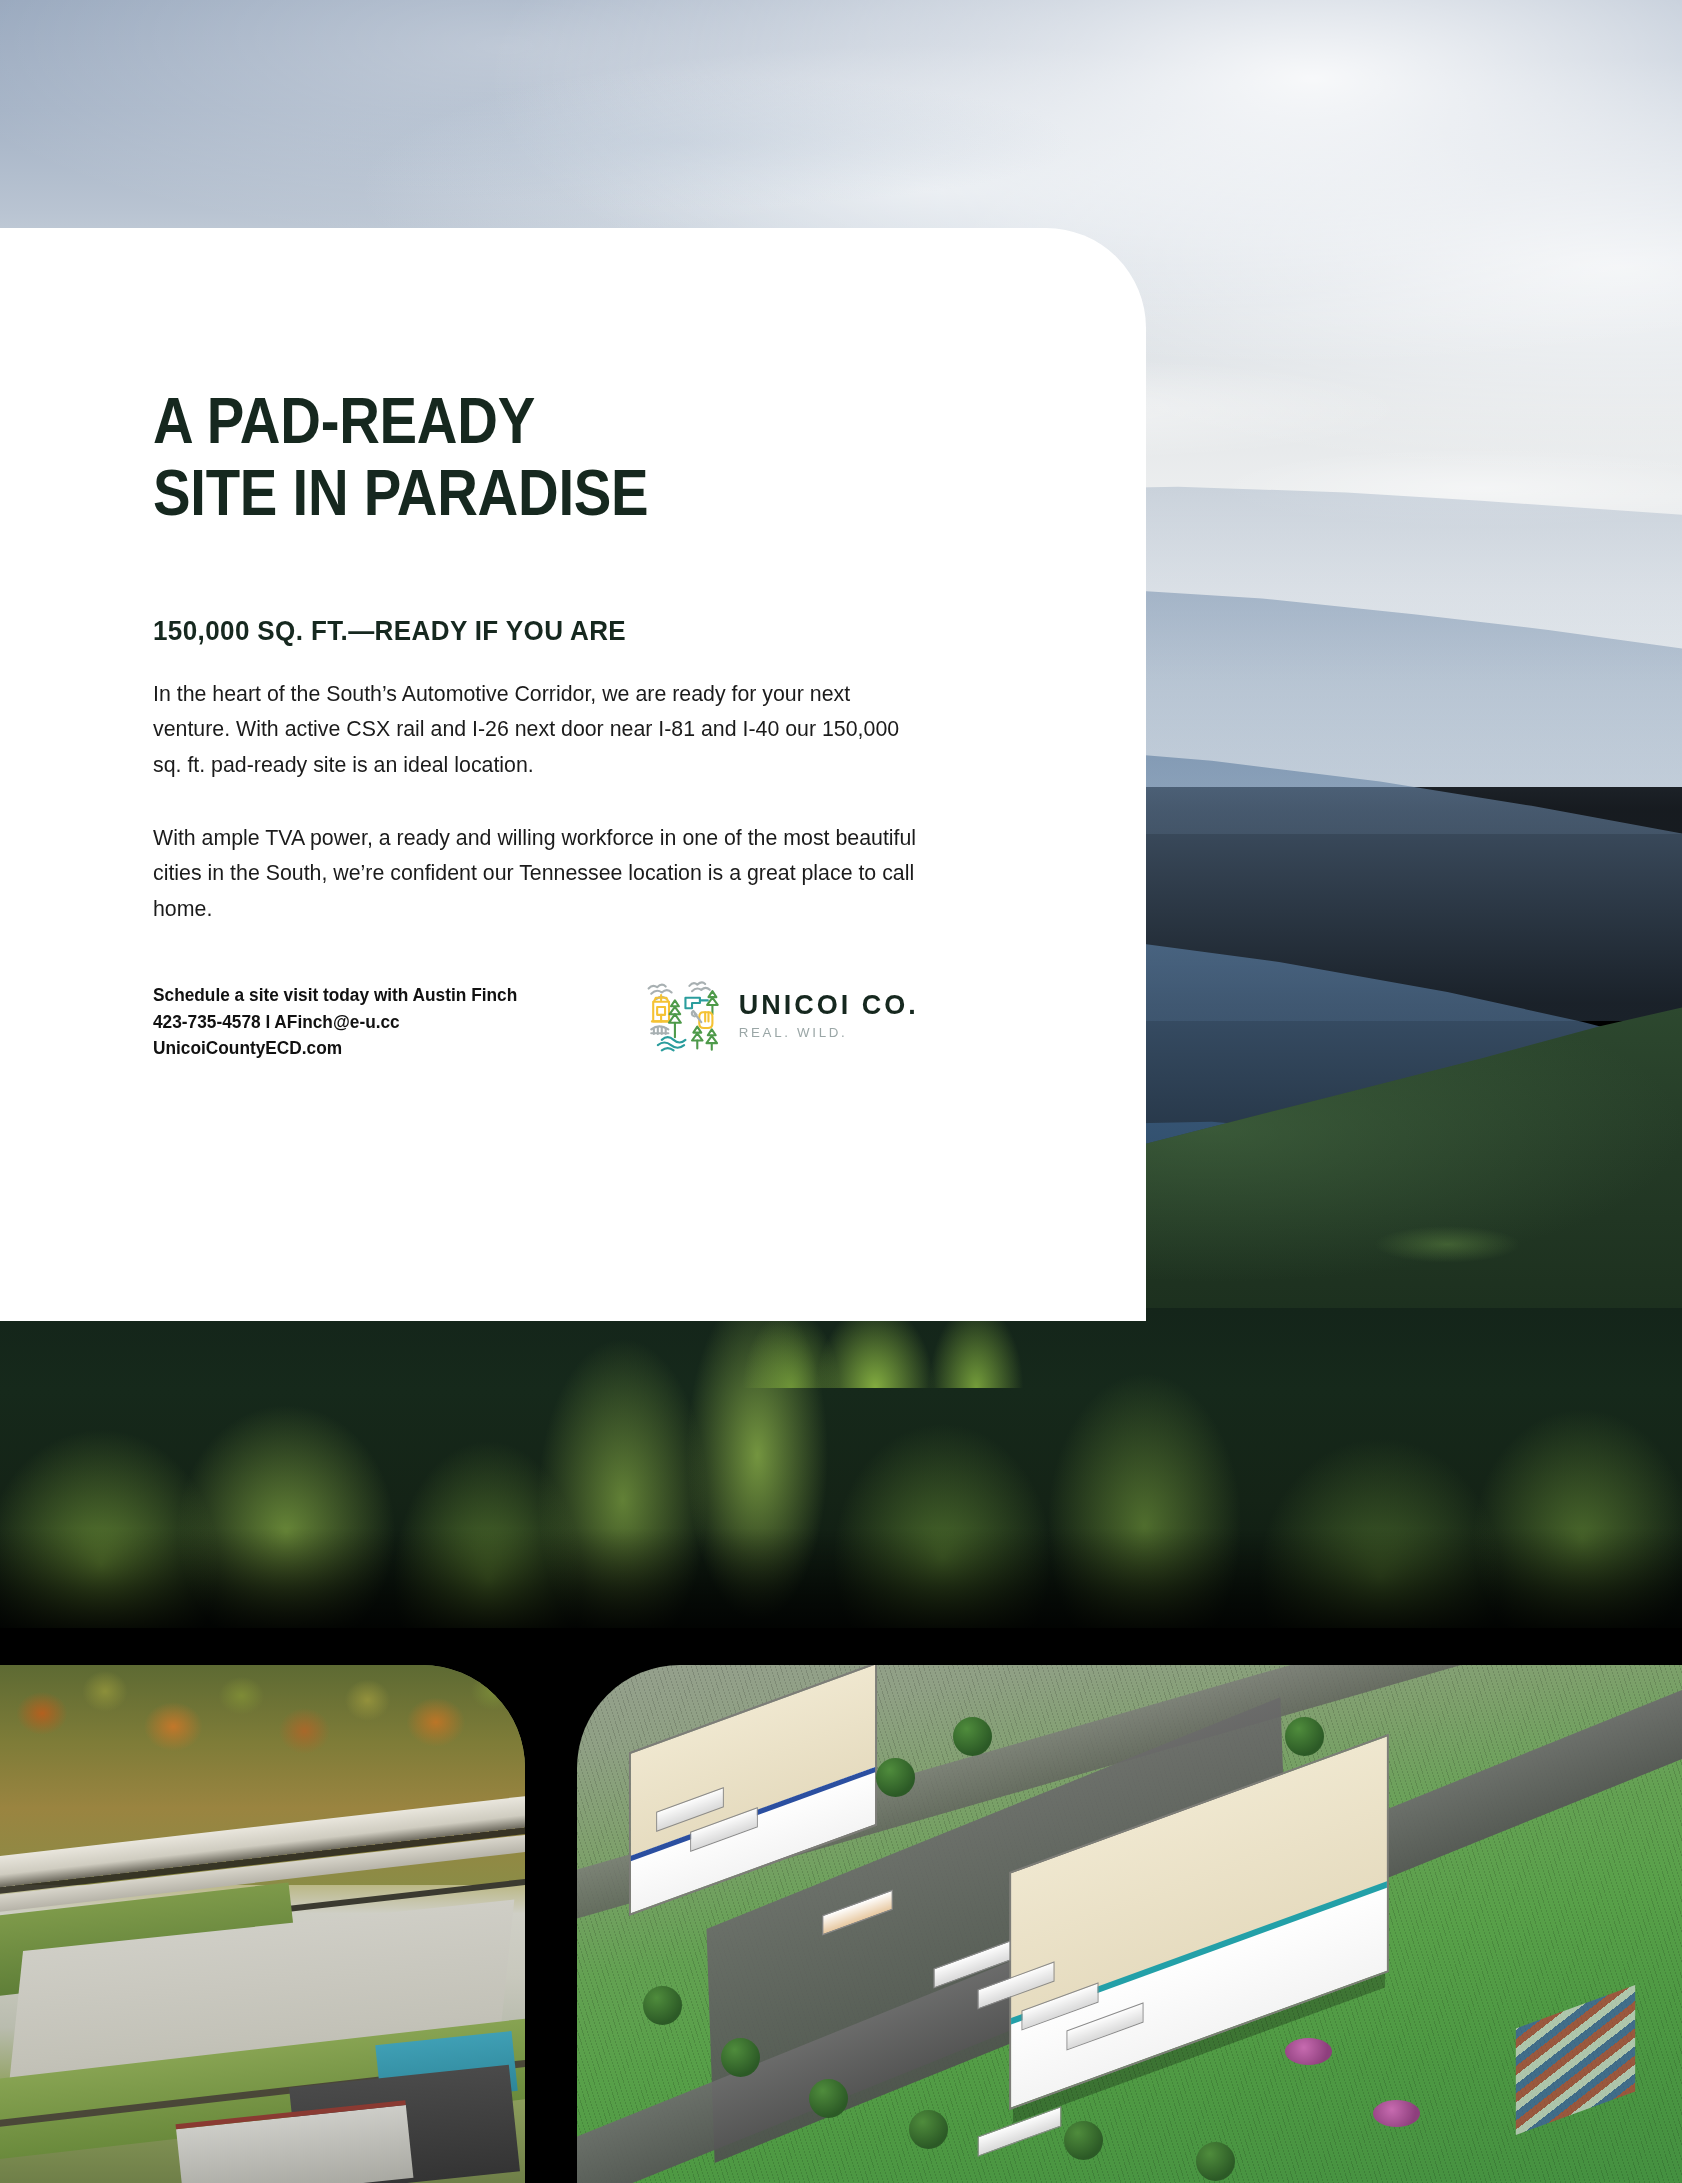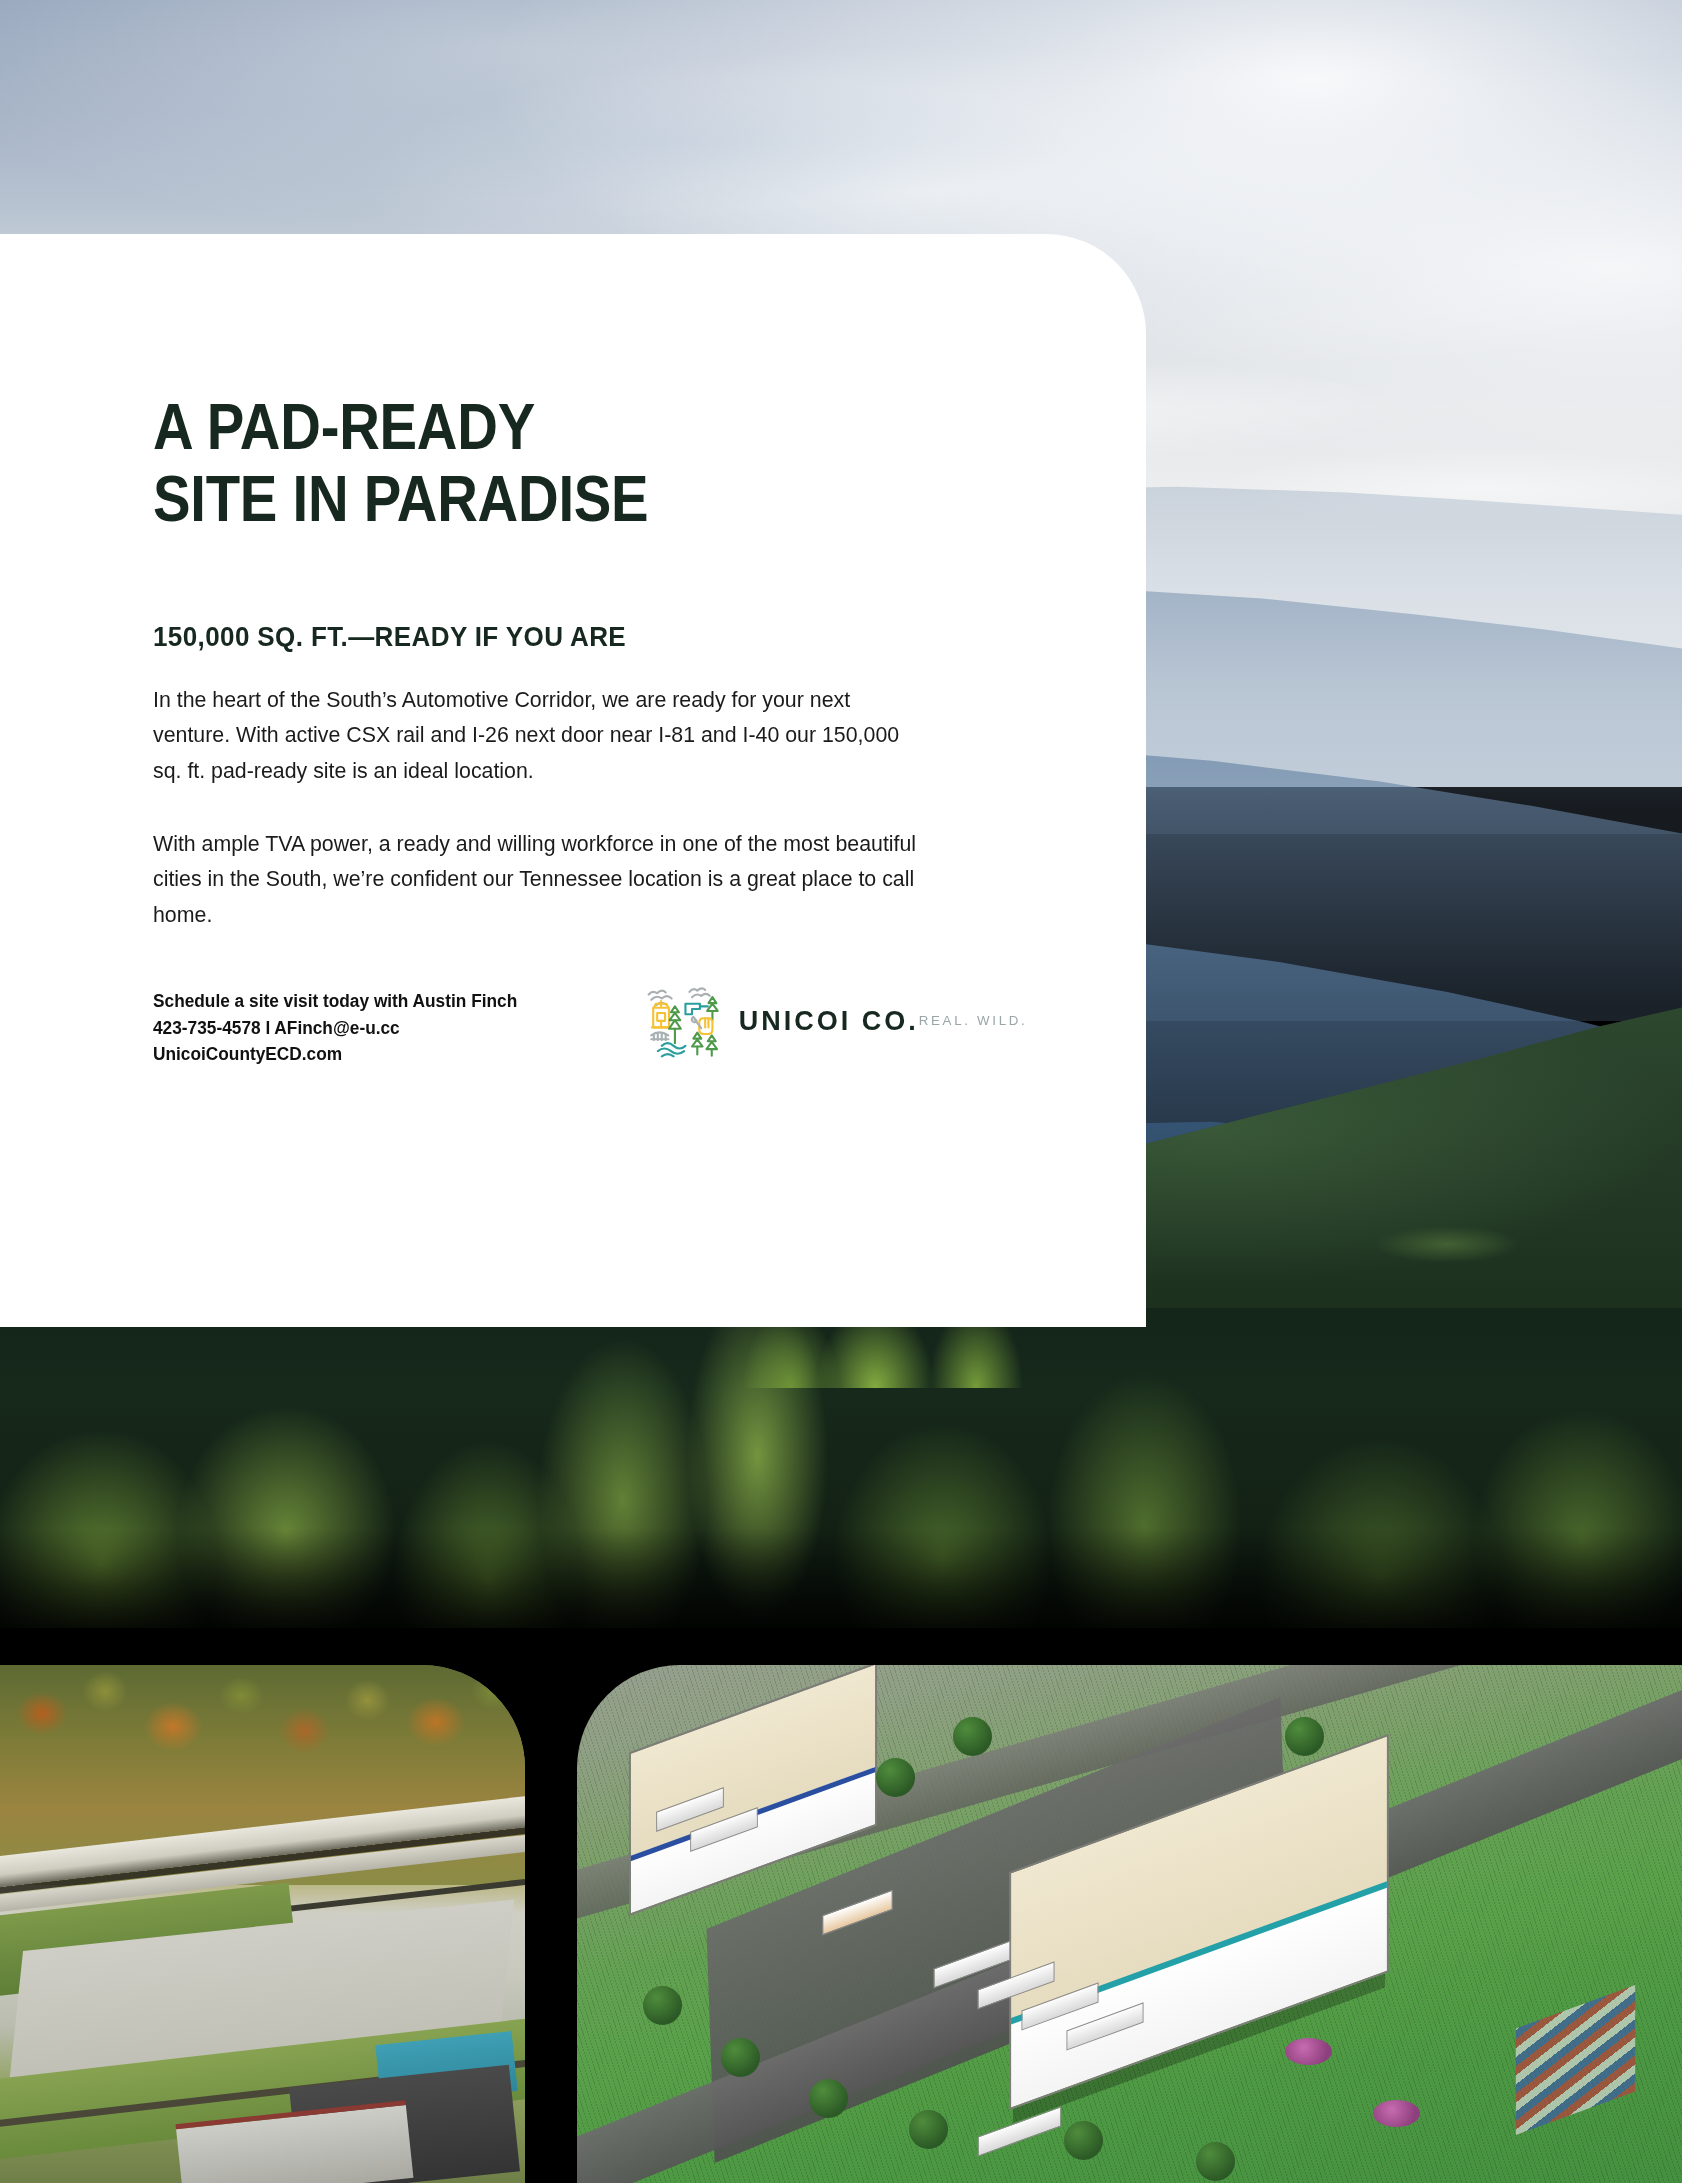--- a/index.html
+++ b/index.html
@@ -107,21 +107,21 @@
       radial-gradient(4% 90% at 47% 100%, rgba(132,176,62,.7), rgba(132,176,62,0) 72%);
   }
   .hero-photo:after{
     content:"";position:absolute;left:0;bottom:0;width:100%;height:100px;
     background:linear-gradient(180deg,rgba(0,0,0,0),rgba(0,0,0,.55) 60%,rgba(0,0,0,.85));
   }
 
   
   .card{
     position:absolute;
-    left:0; top:234px;
+    left:0; top:228px;
     width:1146px; height:1093px;
     background:#ffffff;
     border-top-right-radius:100px;
     overflow:hidden;
   }
   .card-inner{ position:absolute; left:153px; top:157px; right:80px; }
 
   .headline{
     color:#16281f;
     font-size:64px;
@@ -167,21 +167,21 @@
     transform:scaleX(.96);
     transform-origin:left center;
   }
 
   
   .logo{
     display:flex; align-items:center; gap:17.3px;
     margin-left:110px; margin-top:-4px;
   }
   .logo-mark{ width:79px; height:75px; flex:0 0 auto; }
-  .logo-words{ display:flex; flex-direction:row; }
+  .logo-words{ display:flex; flex-direction:column; }
   .logo-name{
     color:#16281f; font-size:27px; font-weight:700;
     letter-spacing:3px; line-height:1.02;
   }
   .logo-tag{
     color:#9aa6a6; font-size:13.3px; font-weight:400;
     letter-spacing:2.7px; margin-top:5.3px;
   }
 
   

